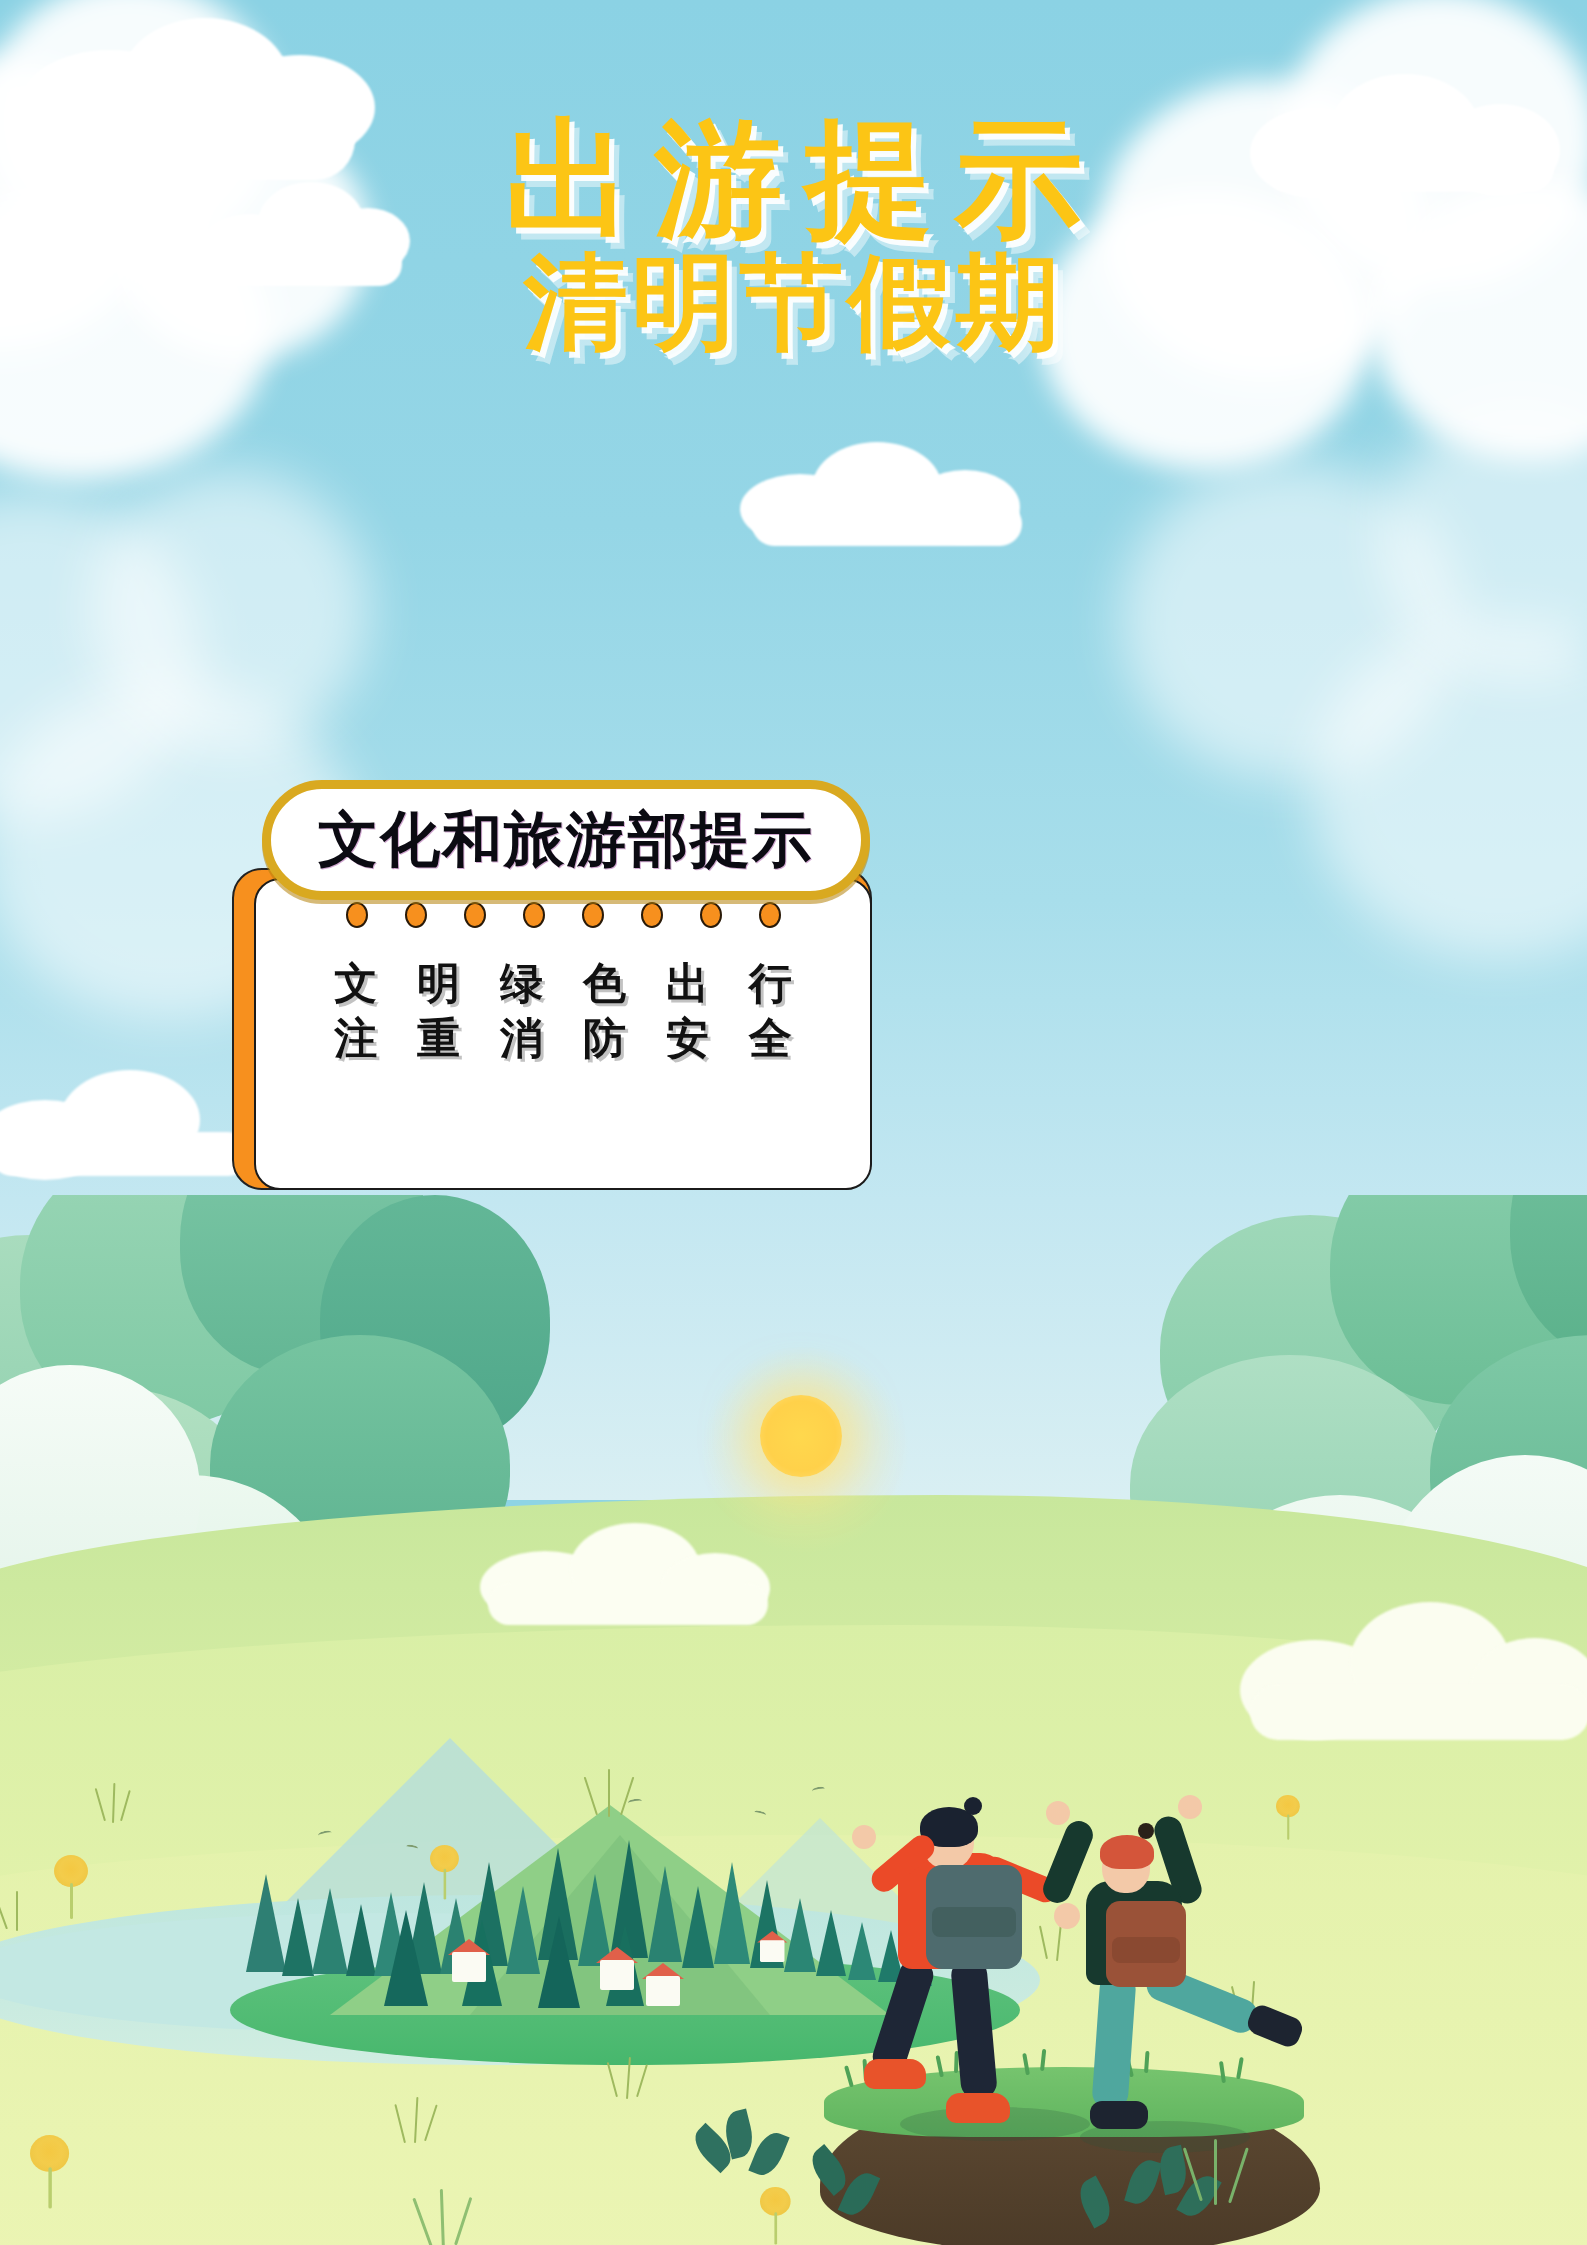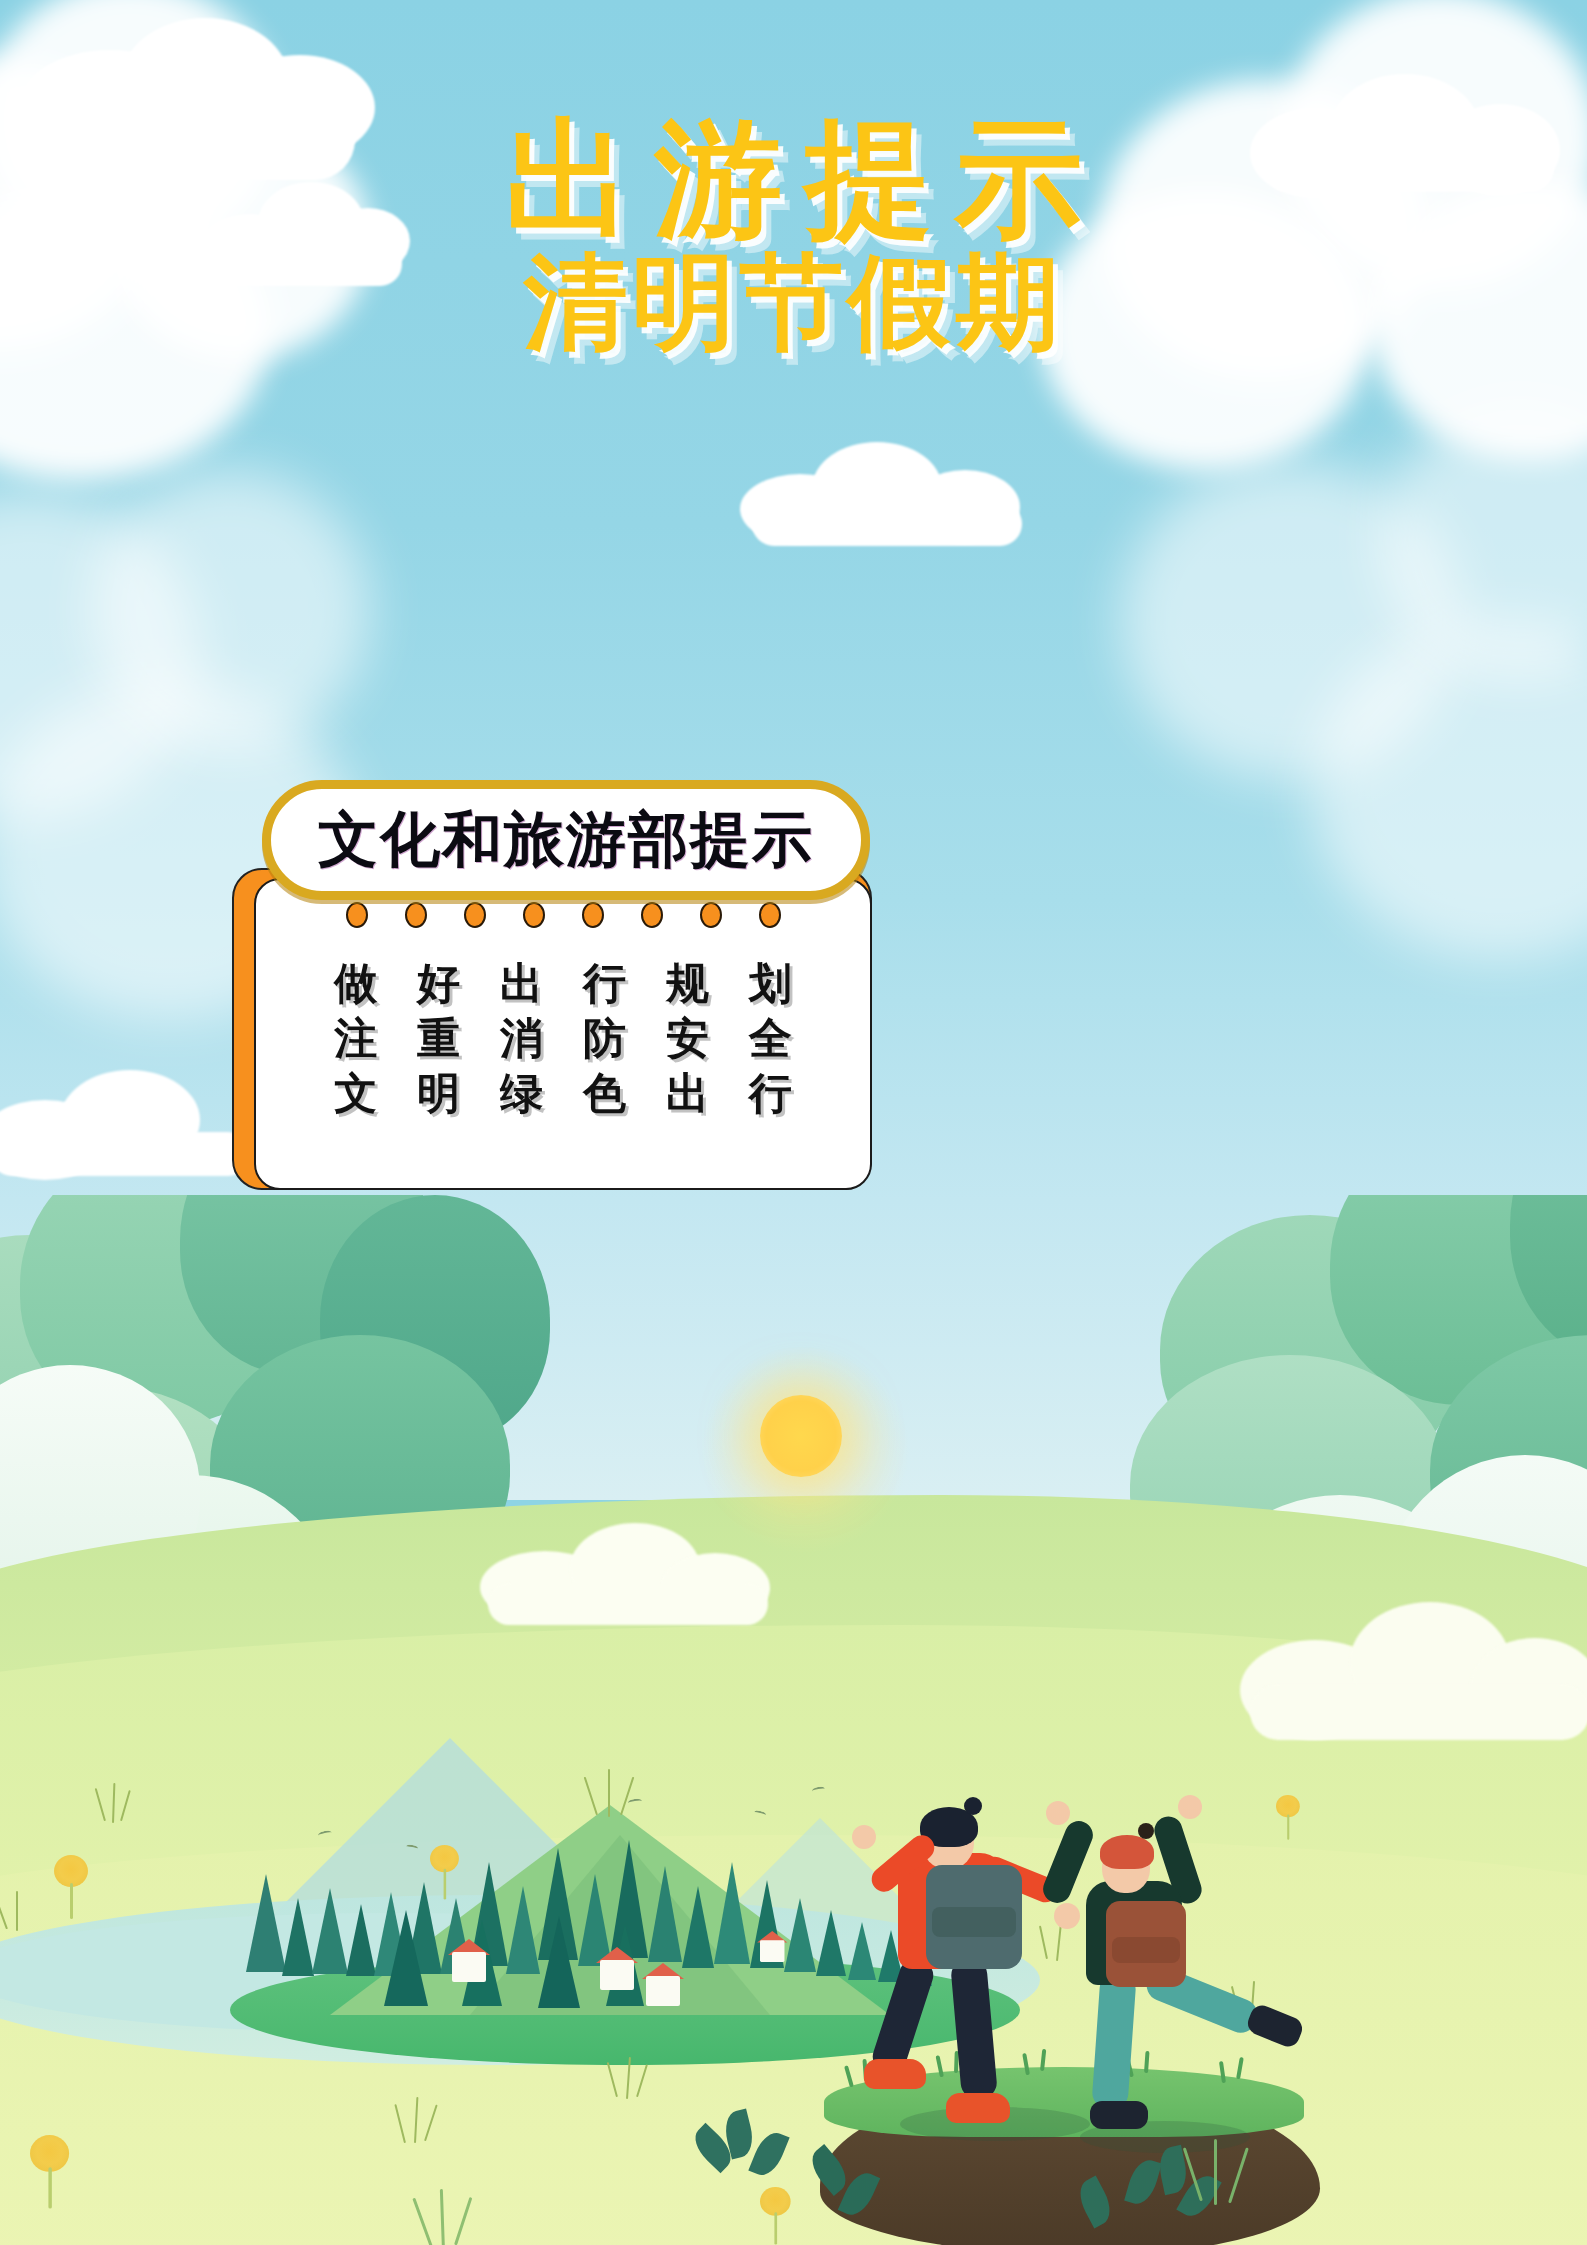--- a/index.html
+++ b/index.html
@@ -371,23 +371,22 @@
         <span class="hole"></span>
         <span class="hole"></span>
         <span class="hole"></span>
         <span class="hole"></span>
         <span class="hole"></span>
         <span class="hole"></span>
         <span class="hole"></span>
         <span class="hole"></span>
       </div>
       <div class="card-lines">
-        <div class="card-line">做 好 出 行 规 划</div>
+        <div class="card-line">文 明 绿 色 出 行</div>
         <div class="card-line">注 重 消 防 安 全</div>
-        <div class="card-line">文 明 绿 色 出 行</div>
       </div>
     </div>
   </div>
 
   <div class="landscape">
 
     <div class="canopy" style="left:-120px; top:-110px; width:760px; height:560px;">
       <i style="left:0px;  top:150px; width:300px;height:260px;background:linear-gradient(180deg,#A9DCBE 0%,#8FD0AE 100%);"></i>
       <i style="left:140px;top:60px;  width:280px;height:280px;background:linear-gradient(180deg,#9AD6B6 0%,#7FC9A4 100%);"></i>
       <i style="left:300px;top:20px;  width:250px;height:270px;background:linear-gradient(180deg,#7FC9A8 0%,#63B694 100%);"></i>

